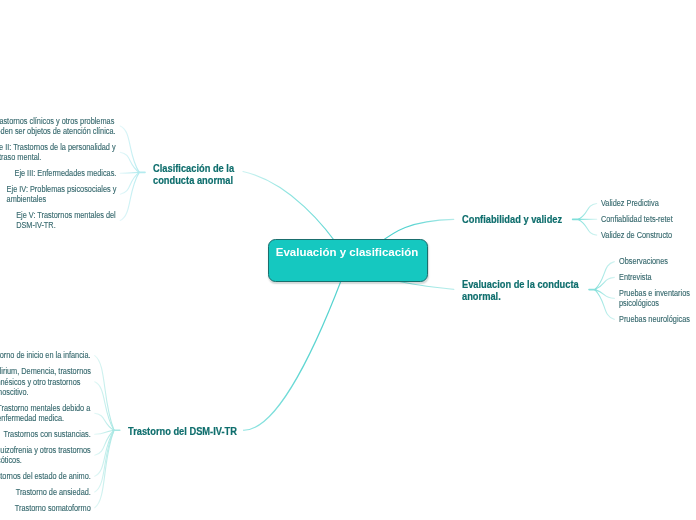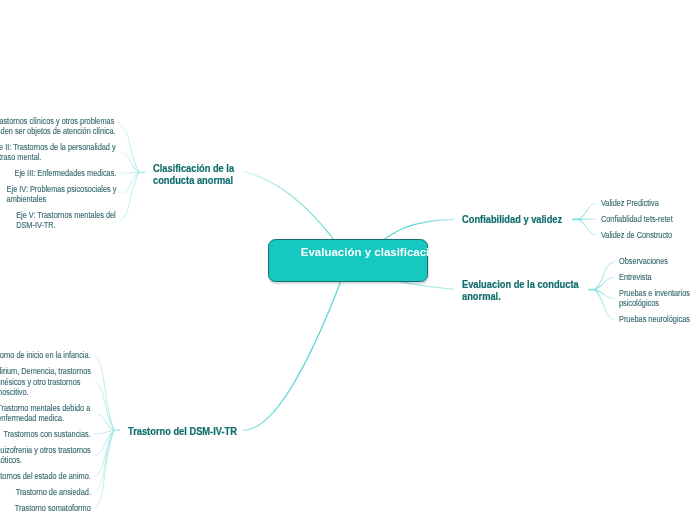--- a/index.html
+++ b/index.html
@@ -15,21 +15,20 @@
     left:268.4px;top:239px;width:159.8px;height:42.8px;
     background:#15c8c0;border:1.6px solid #1a6e6d;border-radius:7.5px;
     box-sizing:border-box;
     box-shadow:0.8px 1.2px 1.4px rgba(60,80,80,.22);
     z-index:5;
   }
   .central .t{
     position:absolute;left:6.4px;top:5.4px;
     color:#ffffff;font-weight:700;font-size:11.5px;line-height:15.2px;
     white-space:nowrap;
-    margin-left:25px;
   }
 
   
   .main{
     position:absolute;
     color:#0f6e6d;font-weight:700;font-size:10.5px;line-height:12px;
     white-space:nowrap;z-index:4;
     transform:scaleX(.885);transform-origin:0 0;
     -webkit-text-stroke:0.2px #0f6e6d;
   }

